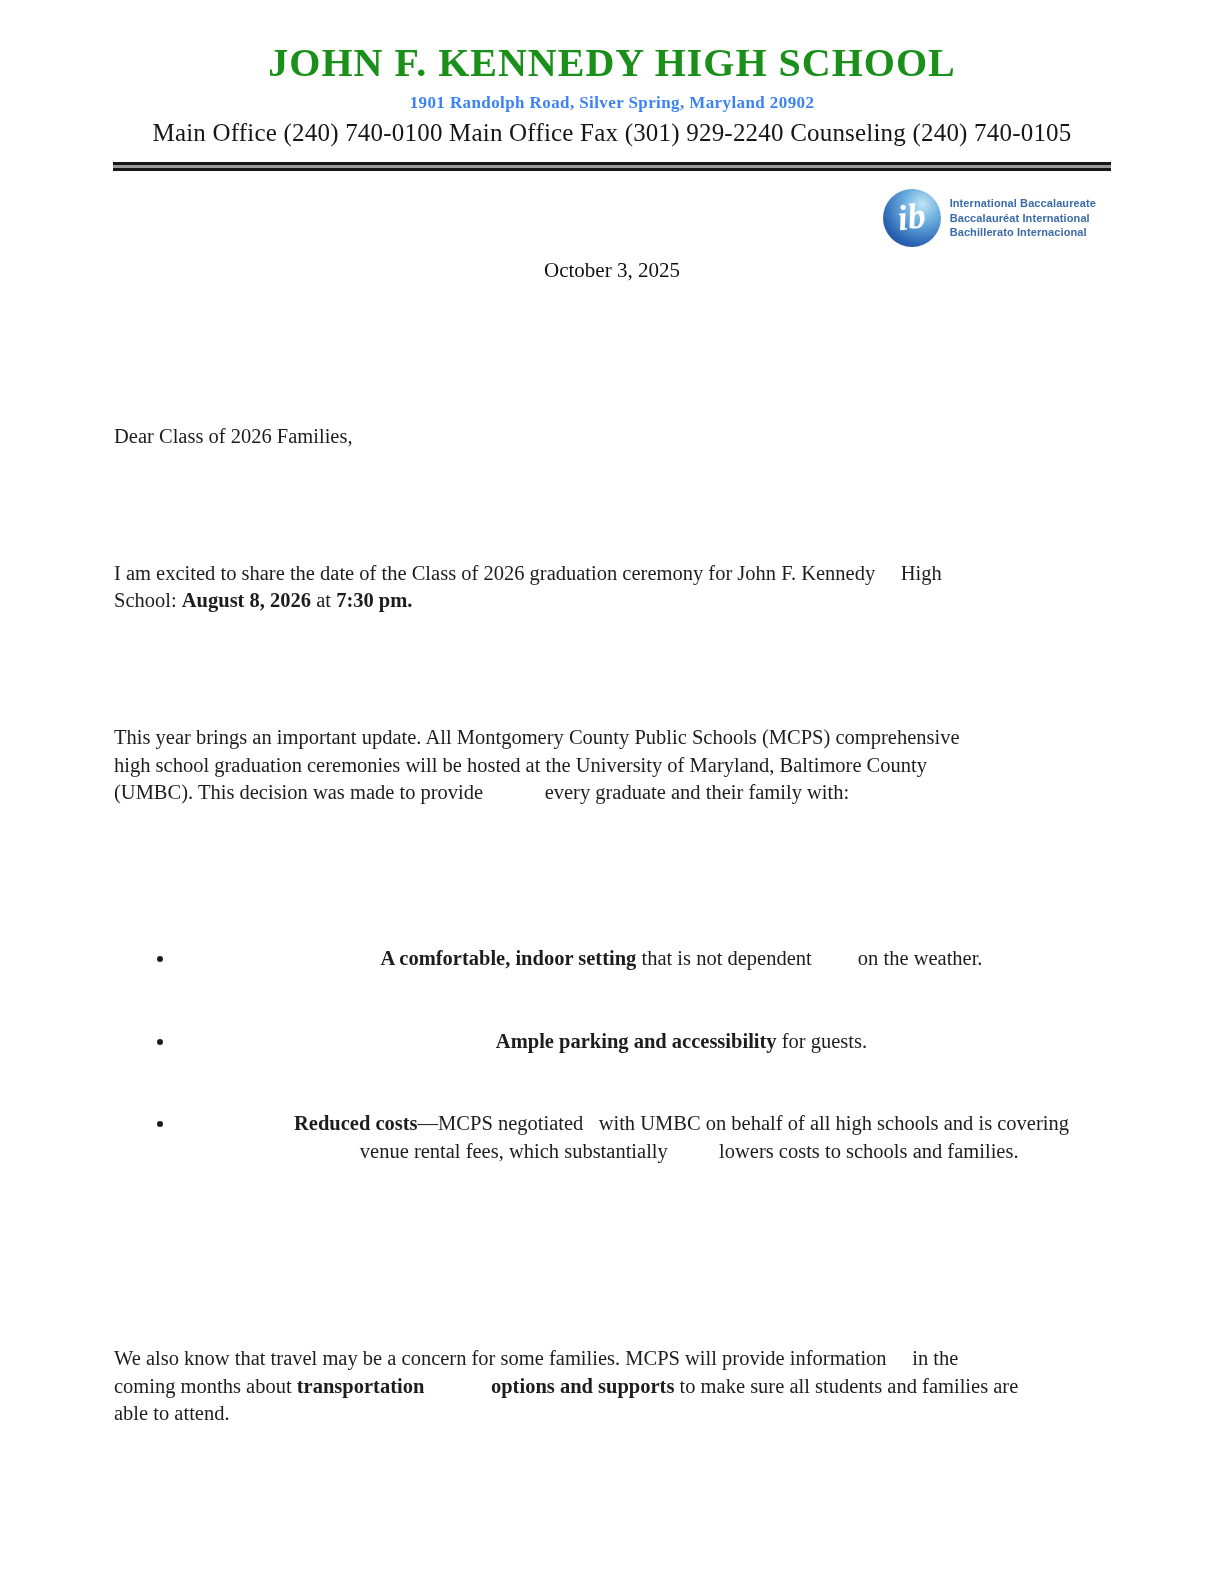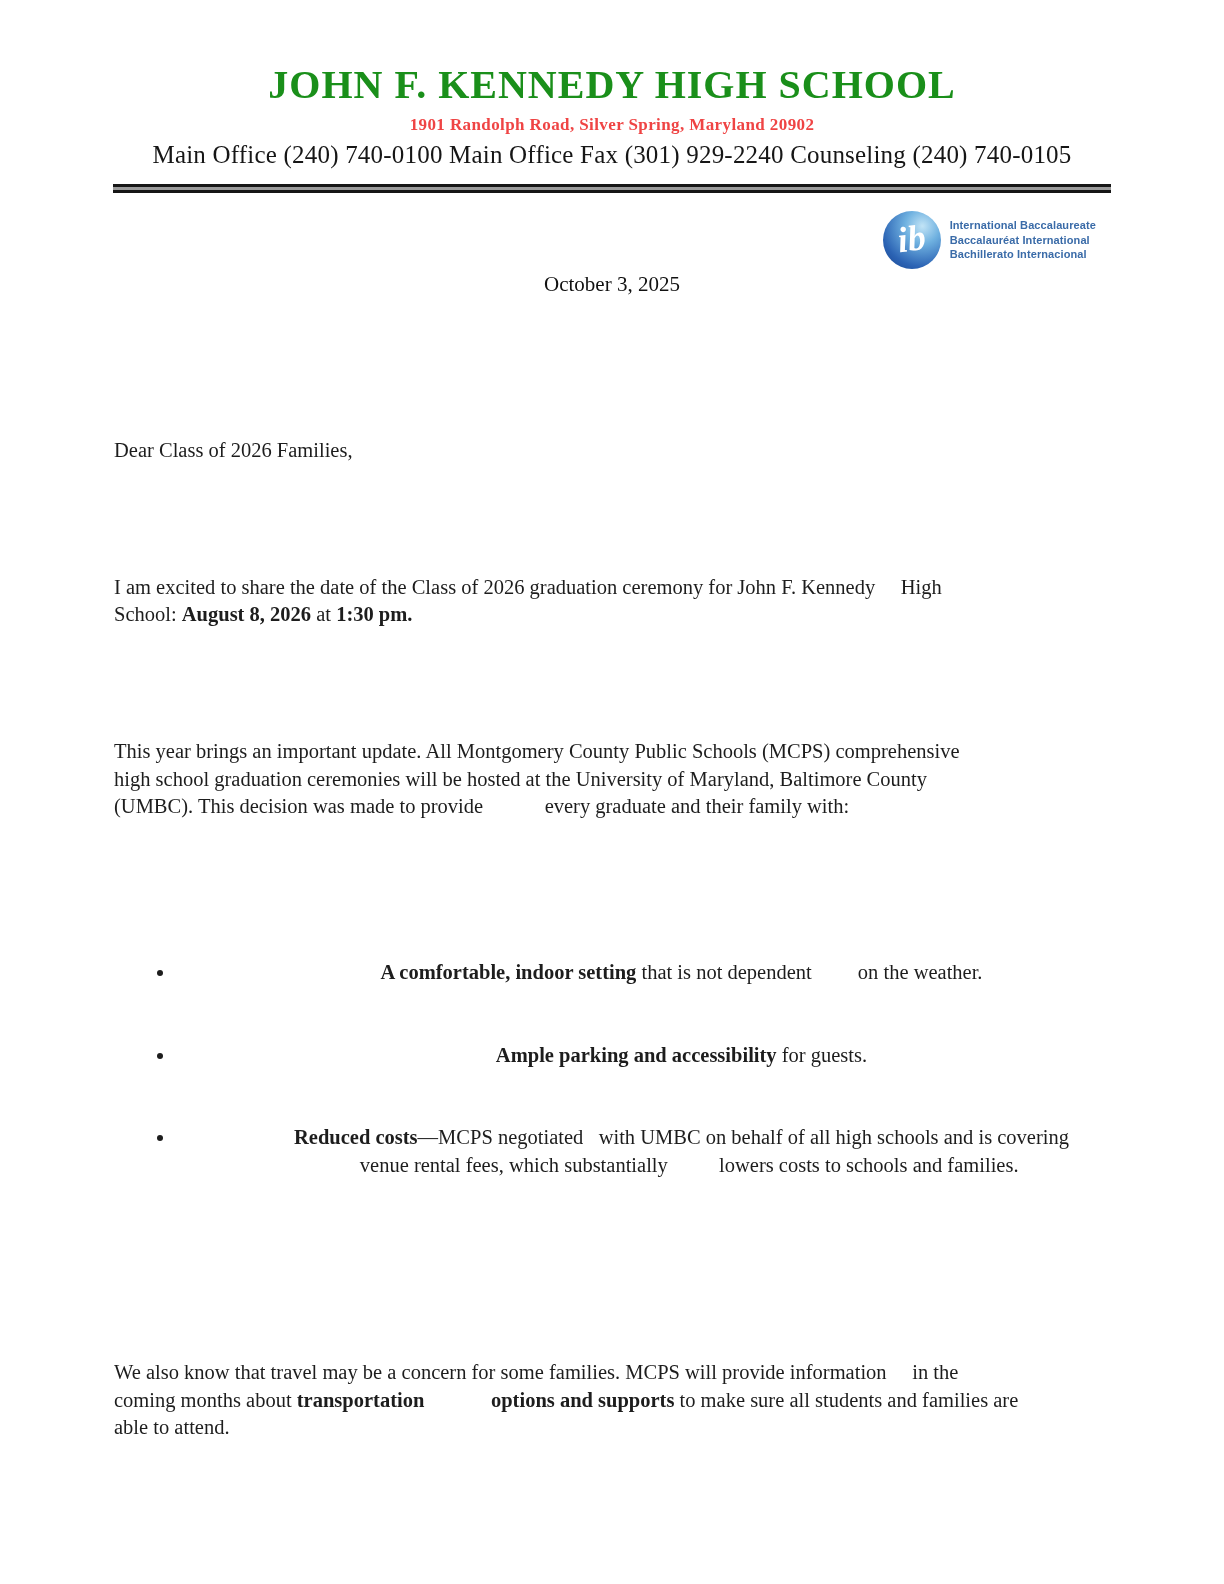--- a/index.html
+++ b/index.html
@@ -8,40 +8,40 @@
     width: 1224px;
     height: 1584px;
     font-family: "Liberation Serif", serif;
     color: #1d1d1d;
     overflow: hidden;
   }
   .page {
     width: 1224px;
     height: 1584px;
     background: #ffffff;
-    padding-top: 62px;
+    padding-top: 40px;
   }
 
   
   .letterhead { text-align: center; }
   .school-name {
     font-size: 40px;
     font-weight: 700;
     letter-spacing: 1px;
     line-height: 46px;
     color: #1a8f1a;
     font-family: "Liberation Serif", serif;
   }
   .school-address {
     margin-top: 6px;
     font-size: 17px;
     font-weight: 600;
     letter-spacing: 0.4px;
     line-height: 22px;
-    color: #ef4444;
+    color: #3b82f6;
   }
   .school-contacts {
     margin-top: 4px;
     font-size: 25px;
     font-weight: 400;
     letter-spacing: 0.2px;
     line-height: 30px;
     color: #161616;
   }
   .divider {
@@ -85,20 +85,21 @@
     font-family: "Liberation Sans", sans-serif;
     font-size: 11px;
     font-weight: 700;
     line-height: 14.5px;
     color: #3a6ba8;
     letter-spacing: 0.1px;
   }
 
   
   .date-line {
+    margin-top: 8px;
     text-align: center;
     font-size: 21px;
     line-height: 28px;
     color: #111111;
   }
   .letter-body {
     padding: 56px 40px 0 114px;
     font-size: 20.5px;
     line-height: 27.5px;
     white-space: pre-wrap;
@@ -137,21 +138,21 @@
     </div>
   </div>
 
   <div class="date-line">October 3, 2025</div>
 
   <main class="letter-body">
 
     <p>Dear Class of 2026 Families,</p>
 
     <p><span>I am excited to share the date of the Class of 2026 graduation ceremony for John F. Kennedy     High
-School: </span><b>August 8, 2026</b><span> at </span><b>1:30 pm.</b></p>
+School: </span><b>August 8, 2026</b><span> at </span><b>7:30 pm.</b></p>
 
     <p class="tight">This year brings an important update. All Montgomery County Public Schools (MCPS) comprehensive
 high school graduation ceremonies will be hosted at the University of Maryland, Baltimore County
 (UMBC). This decision was made to provide            every graduate and their family with:</p>
 
     <ul class="benefits">
       <li><b>A comfortable, indoor setting</b><span> that is not dependent         on the weather.</span></li>
       <li><b>Ample parking and accessibility</b><span> for guests.</span></li>
       <li><b>Reduced costs</b><span>—MCPS negotiated   with UMBC on behalf of all high schools and is covering
    venue rental fees, which substantially          lowers costs to schools and families.</span></li>

